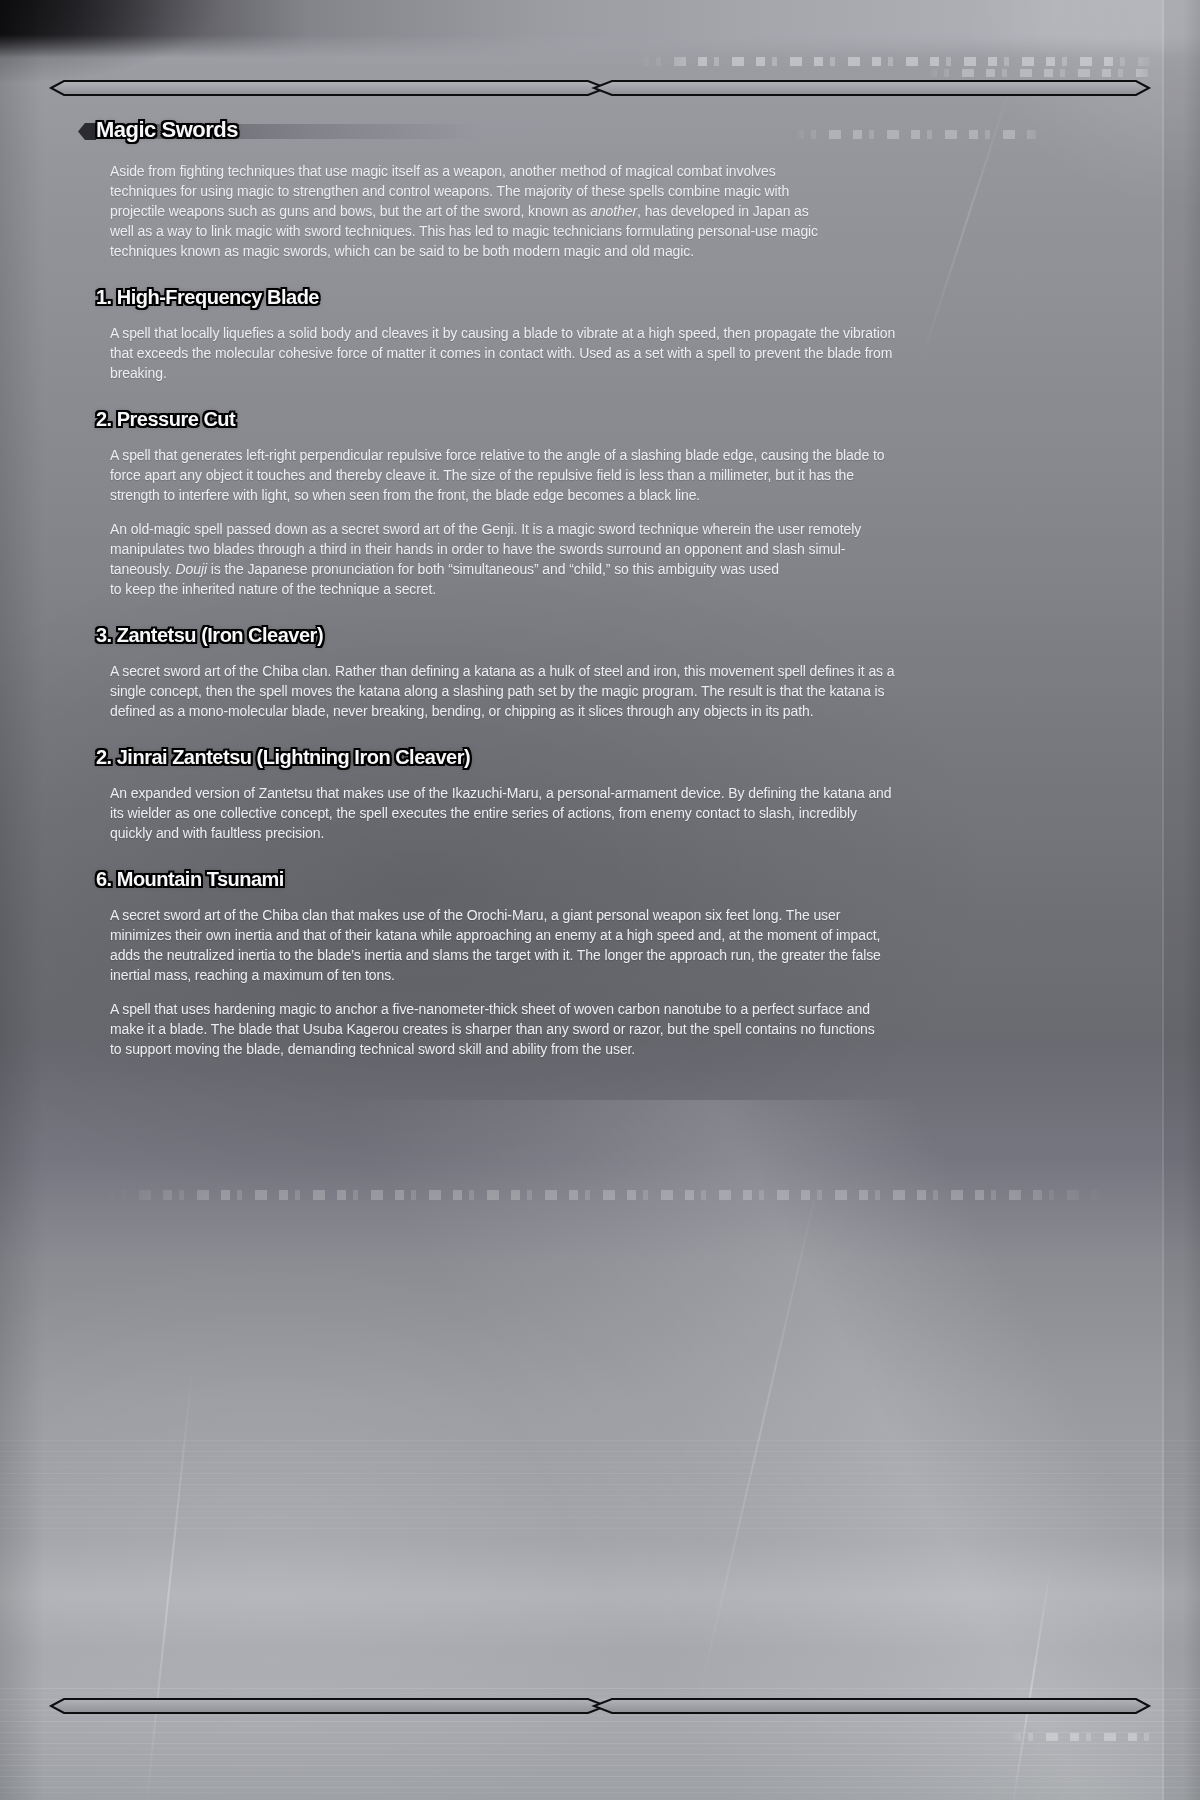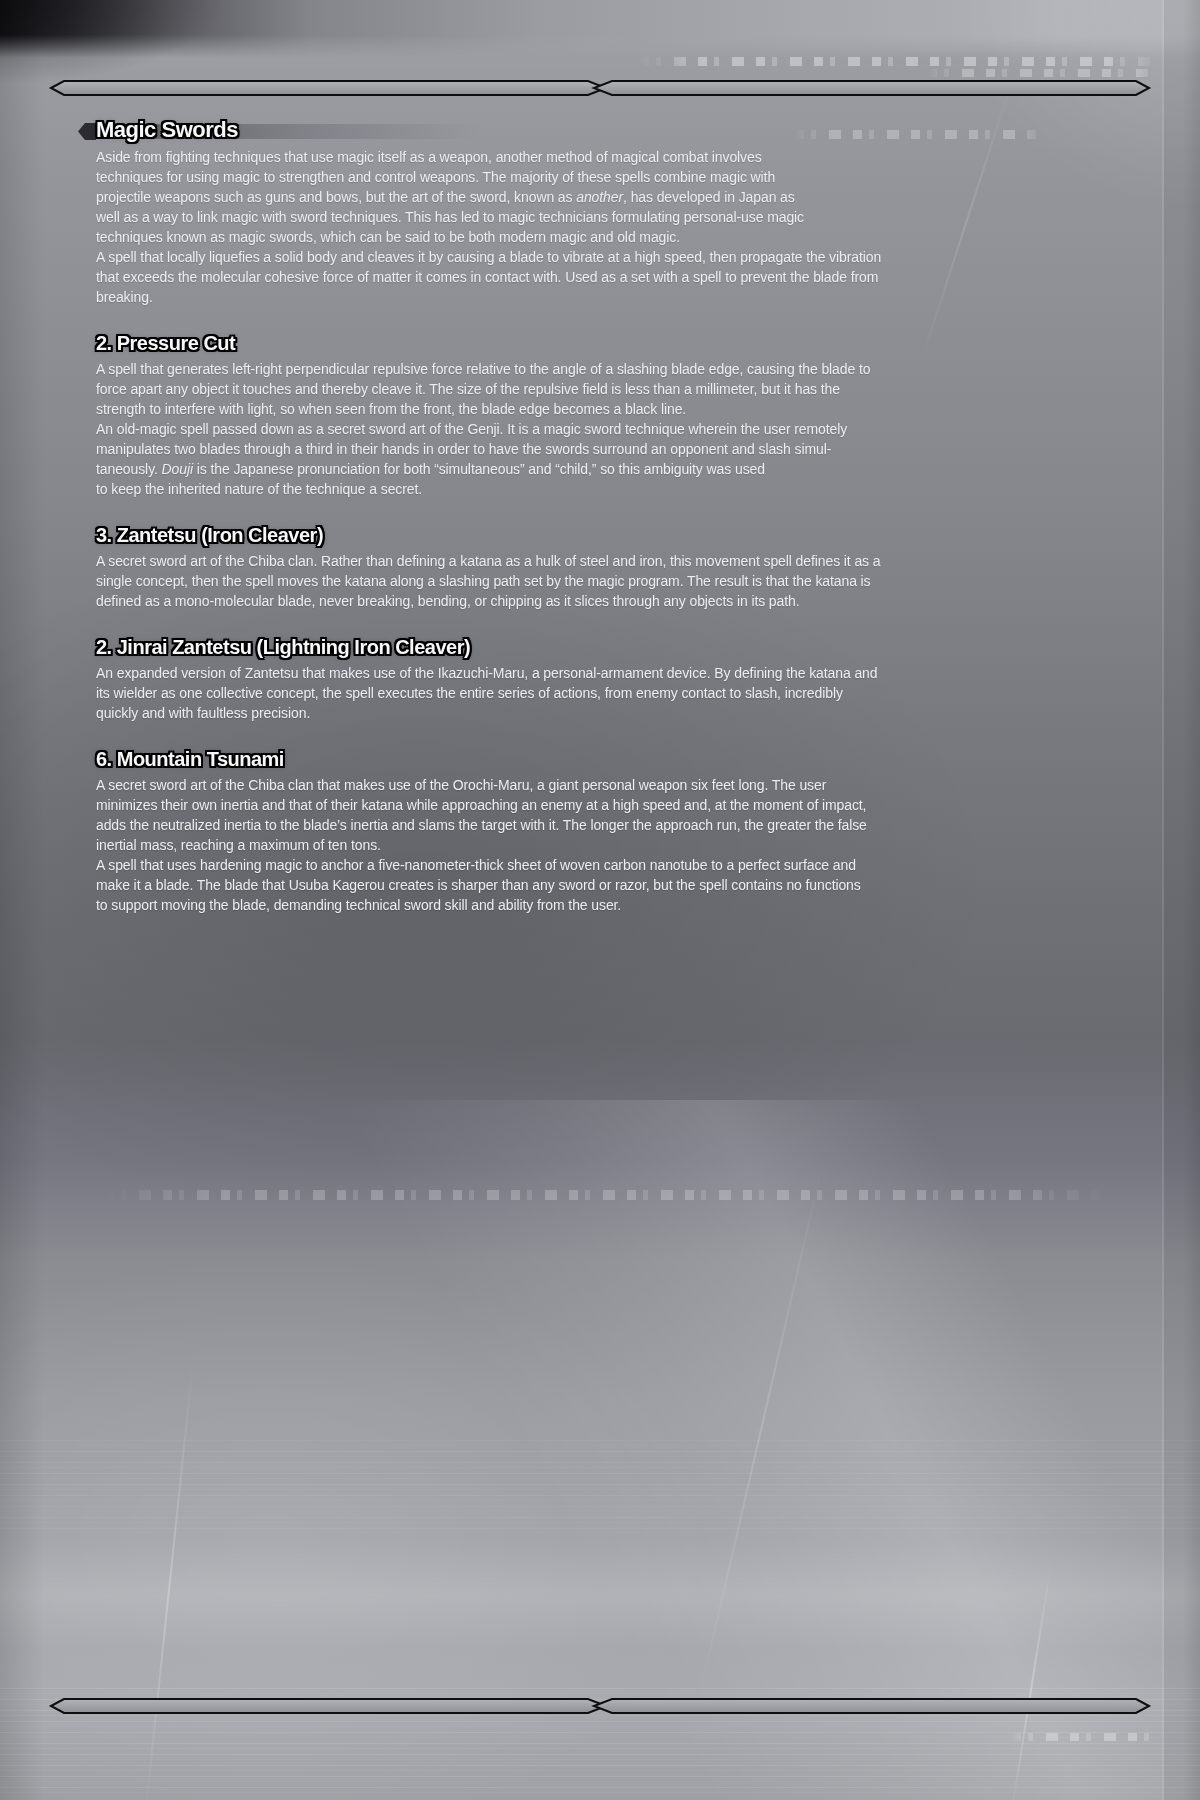--- a/index.html
+++ b/index.html
@@ -113,21 +113,21 @@
       -2px  2px 0 #000, 0  2px 0 #000, 2px 2px 0 #000,
       -1px -1px 0 #000, 1px -1px 0 #000, -1px 1px 0 #000, 1px 1px 0 #000,
       0 0 5px rgba(0,0,0,0.55);
   }
   h1.heading { position:absolute; left:96px; top:117px; margin:0; font-size:22px; line-height:26px; }
   h2.heading { font-size:20px; line-height:24px; margin:24px 0 4px; }
 
   
   .content { position:absolute; left:96px; top:147px; width:940px; }
   .body {
-    margin:0; font-size:14px; line-height:20px; letter-spacing:-0.1px;
+    margin:14px; font-size:14px; line-height:20px; letter-spacing:-0.1px;
     color:#eceef0; white-space:pre-line;
     text-shadow:0 1px 1px rgba(0,0,0,0.18);
   }
   .it { font-style:italic; }
 </style>
 </head>
 <body>
 
 <div class="page">
 
@@ -173,20 +173,21 @@
   <h1 class="heading">Magic Swords</h1>
 
   <main class="content">
     <p class="body"><span>Aside from fighting techniques that use magic itself as a weapon, another method of magical combat involves
 techniques for using magic to strengthen and control weapons. The majority of these spells combine magic with
 projectile weapons such as guns and bows, but the art of the sword, known as </span><span class="it">another</span><span>, has developed in Japan as
 well as a way to link magic with sword techniques. This has led to magic technicians formulating personal-use magic
 techniques known as magic swords, which can be said to be both modern magic and old magic.</span></p>
 
     <section>
+      <h2 class="heading">1. High-Frequency Blade</h2>
       <p class="body"><span>A spell that locally liquefies a solid body and cleaves it by causing a blade to vibrate at a high speed, then propagate the vibration
 that exceeds the molecular cohesive force of matter it comes in contact with. Used as a set with a spell to prevent the blade from
 breaking.</span></p>
     </section>
 
     <section>
       <h2 class="heading">2. Pressure Cut</h2>
       <p class="body"><span>A spell that generates left-right perpendicular repulsive force relative to the angle of a slashing blade edge, causing the blade to
 force apart any object it touches and thereby cleave it. The size of the repulsive field is less than a millimeter, but it has the
 strength to interfere with light, so when seen from the front, the blade edge becomes a black line.</span></p>

